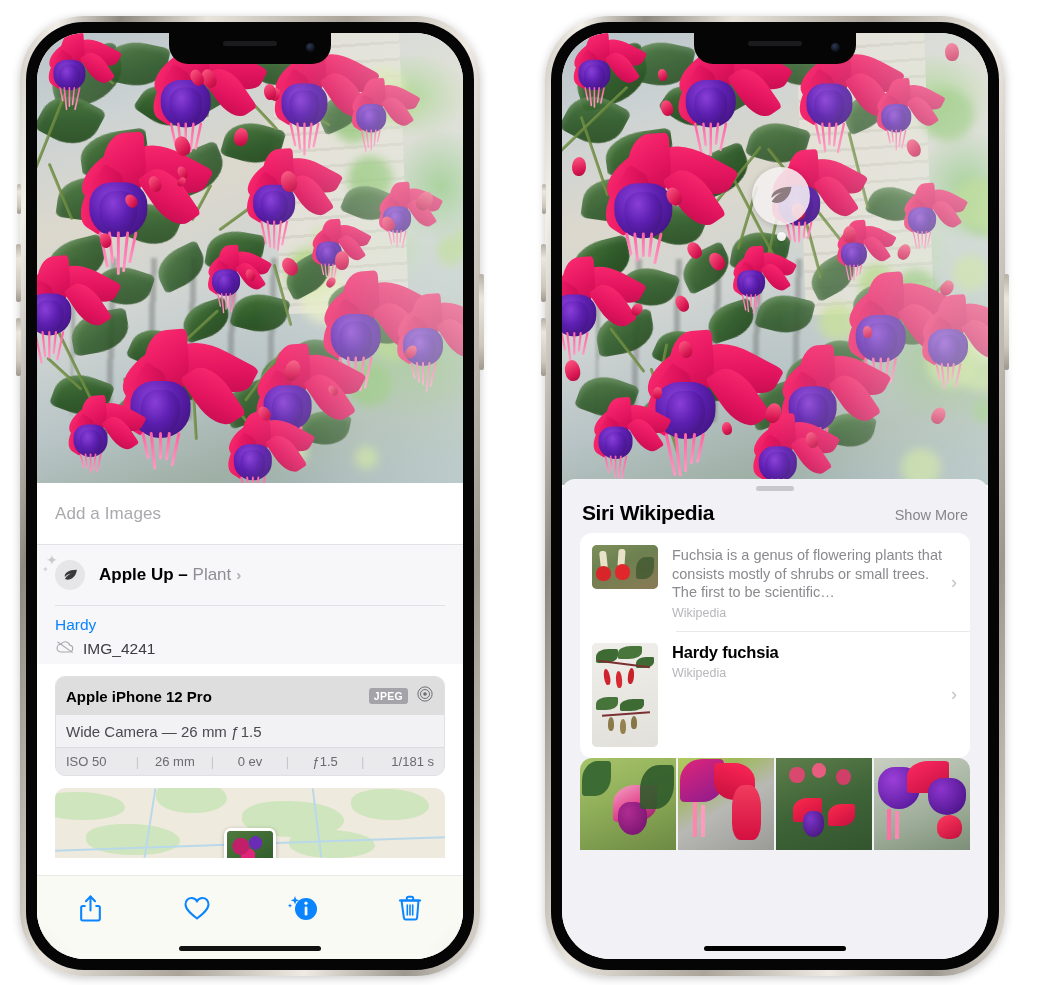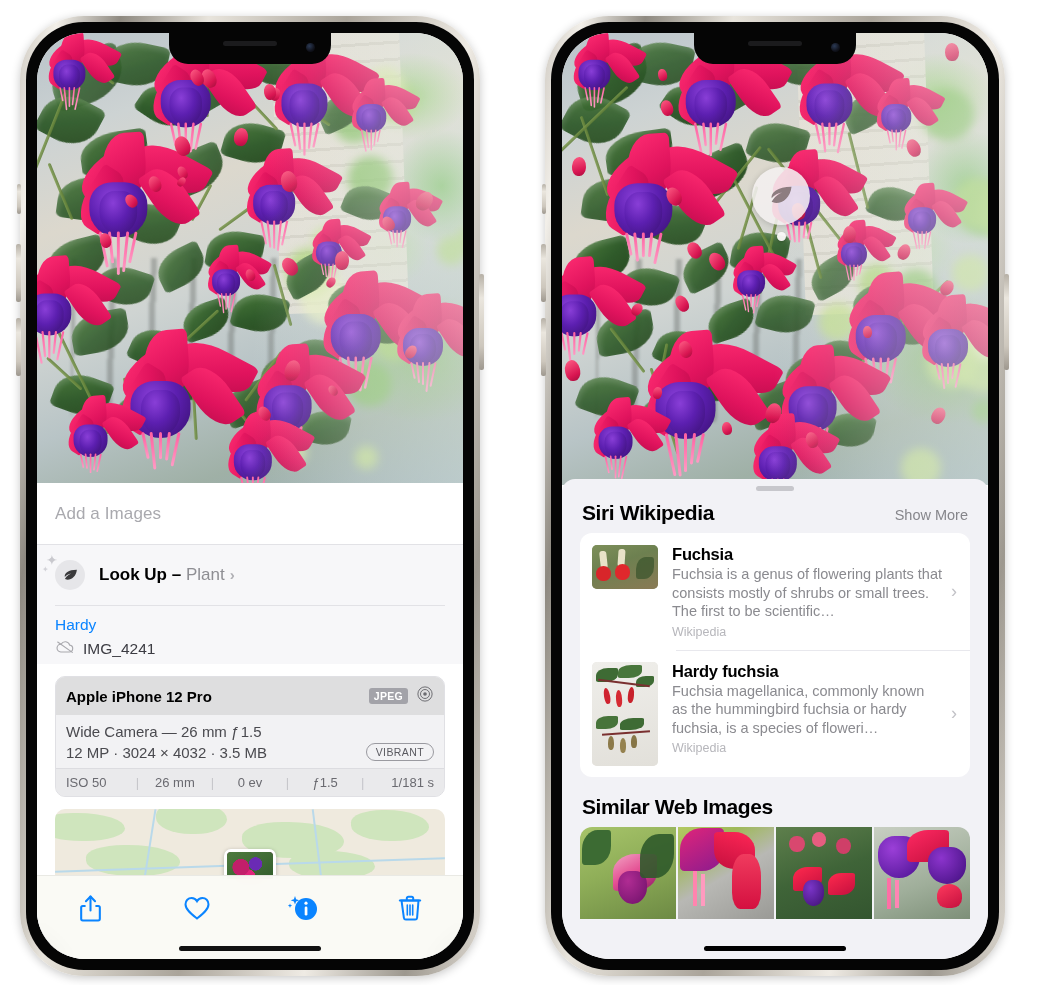--- a/index.html
+++ b/index.html
@@ -604,21 +604,21 @@
 
           <div class="lookup-row">
             <div class="leaf-badge">
               <span class="spark">✦</span>
               <span class="spark2">✦</span>
               <svg width="17" height="17" viewBox="0 0 24 24" aria-hidden="true">
                 <path d="M21 4c-1 9-7 14-13 14-2 0-4-1-4-1s3-6 9-8c-4 .5-7 2.5-9 5C3 9 9 4 21 4z" fill="#3a3a3c"></path>
               </svg>
             </div>
             <div class="lookup-text">
-              <span>Look Up</span>
+              <span>Apple Up</span>
               <span class="dash">–</span>
               <span class="sub">Plant</span><span class="chev">›</span>
             </div>
           </div>
 
           <div class="meta-block">
             <div class="meta-sep"></div>
             <div class="meta-line1">
               <span class="adjust">Hardy</span>
             </div>
@@ -642,24 +642,20 @@
                   <svg width="18" height="18" viewBox="0 0 24 24" aria-hidden="true">
                     <circle cx="12" cy="12" r="9.5" fill="none" stroke="#6b6b70" stroke-width="1.3"></circle>
                     <circle cx="12" cy="12" r="6" fill="none" stroke="#6b6b70" stroke-width="1.3"></circle>
                     <circle cx="12" cy="12" r="2.4" fill="#6b6b70"></circle>
                   </svg>
                 </span>
               </span>
             </div>
             <div class="cam-body">
               <div class="cam-l1">Wide Camera — 26 mm ƒ 1.5</div>
-              <div class="cam-l2row">
-                <span class="cam-l2">12 MP · 3024 × 4032 · 3.5 MB</span>
-                <span class="vibrant">VIBRANT</span>
-              </div>
             </div>
             <div class="exif" id="exifRow">
                 <span class="v">ISO 50</span>
                 <span class="bar">|</span>
                 <span class="v">26 mm</span>
                 <span class="bar">|</span>
                 <span class="v">0 ev</span>
                 <span class="bar">|</span>
                 <span class="v">ƒ1.5</span>
                 <span class="bar">|</span>
@@ -1079,21 +1075,20 @@
               <div class="kthumb">
                 <div style="position:absolute;inset:0;background:
                    linear-gradient(160deg,#7d8f5a 0%,#6d8050 40%,#8a7a55 100%);"></div>
                 <div style="position:absolute;left:8px;top:6px;width:7px;height:18px;background:#e8e2c8;border-radius:3px;transform:rotate(-6deg);"></div>
                 <div style="position:absolute;left:26px;top:4px;width:7px;height:18px;background:#e8e2c8;border-radius:3px;transform:rotate(4deg);"></div>
                 <div style="position:absolute;left:4px;top:21px;width:15px;height:15px;background:#d8252a;border-radius:50% 50% 45% 45%;"></div>
                 <div style="position:absolute;left:23px;top:19px;width:15px;height:16px;background:#e0282c;border-radius:50% 50% 45% 45%;"></div>
                 <div style="position:absolute;left:44px;top:12px;width:18px;height:22px;background:rgba(60,85,45,.75);border-radius:55% 12% 55% 12%;"></div>
               </div>
               <div class="ktext">
-                <div class="ktitle">Fuchsia</div>
                 <div class="kdesc">Fuchsia is a genus of flowering plants that consists mostly of shrubs or small trees. The first to be scientific…</div>
                 <div class="ksrc">Wikipedia</div>
               </div>
               <span class="kchev">›</span>
             </div>
 
             <div class="kcard">
               <div class="kthumb tall">
                 <div style="position:absolute;inset:0;background:linear-gradient(170deg,#efeeea,#e2e0da);"></div>
                 <div style="position:absolute;left:4px;top:6px;width:22px;height:14px;background:#3e6b34;border-radius:55% 10% 55% 10%;"></div>
@@ -1105,31 +1100,27 @@
                 <div style="position:absolute;left:36px;top:25px;width:6px;height:16px;background:#c8222c;border-radius:50% 50% 40% 40%;transform:rotate(6deg);"></div>
                 <div style="position:absolute;left:4px;top:54px;width:22px;height:13px;background:#47743a;border-radius:55% 10% 55% 10%;"></div>
                 <div style="position:absolute;left:28px;top:56px;width:24px;height:12px;background:#3e6b34;border-radius:55% 10% 55% 10%;"></div>
                 <div style="position:absolute;left:10px;top:70px;width:48px;height:2px;background:#7a3030;transform:rotate(-4deg);"></div>
                 <div style="position:absolute;left:16px;top:74px;width:6px;height:14px;background:#8c7a4a;border-radius:50% 50% 40% 40%;"></div>
                 <div style="position:absolute;left:28px;top:76px;width:6px;height:15px;background:#95824f;border-radius:50% 50% 40% 40%;"></div>
                 <div style="position:absolute;left:39px;top:73px;width:6px;height:13px;background:#877647;border-radius:50% 50% 40% 40%;"></div>
               </div>
               <div class="ktext">
                 <div class="ktitle">Hardy fuchsia</div>
-                <div class="kdesc">Fuchsia magellanica, commonly known as the hummingbird fuchsia or hardy fuchsia, is a species of floweri…</div>
                 <div class="ksrc">Wikipedia</div>
               </div>
               <span class="kchev">›</span>
             </div>
 
           </div>
 
-          <div class="sec-head" style="padding-top:18px;padding-bottom:8px;">
-            <span class="sec-title">Similar Web Images</span>
-          </div>
 
           <div class="webimgs">
             <div class="wimg" style="background:linear-gradient(160deg,#a7c46a,#8fae58 45%,#6d8a44);">
               <div style="position:absolute;left:34%;top:30%;width:46%;height:40%;background:linear-gradient(150deg,#f2a6c4,#e44d92 50%,#8c1a66);border-radius:50% 10% 50% 10%;"></div>
               <div style="position:absolute;left:40%;top:48%;width:30%;height:36%;background:radial-gradient(ellipse at 35% 30%,#b02c93,#6d1069);border-radius:46% 46% 58% 58%;"></div>
               <div style="position:absolute;left:62%;top:8%;width:36%;height:48%;background:#2f5a2a;border-radius:55% 10% 55% 10%;opacity:.9;"></div>
               <div style="position:absolute;left:2%;top:4%;width:30%;height:38%;background:#3c6b33;border-radius:55% 10% 55% 10%;"></div>
             </div>
             <div class="wimg" style="background:linear-gradient(150deg,#b3c962 0%,#9fb95a 24%,#b8b8b4 52%,#9a9a96 100%);">
               <div style="position:absolute;left:2%;top:2%;width:46%;height:46%;background:linear-gradient(150deg,#e0257a,#8b1b8e);border-radius:50% 10% 50% 10%;"></div>

